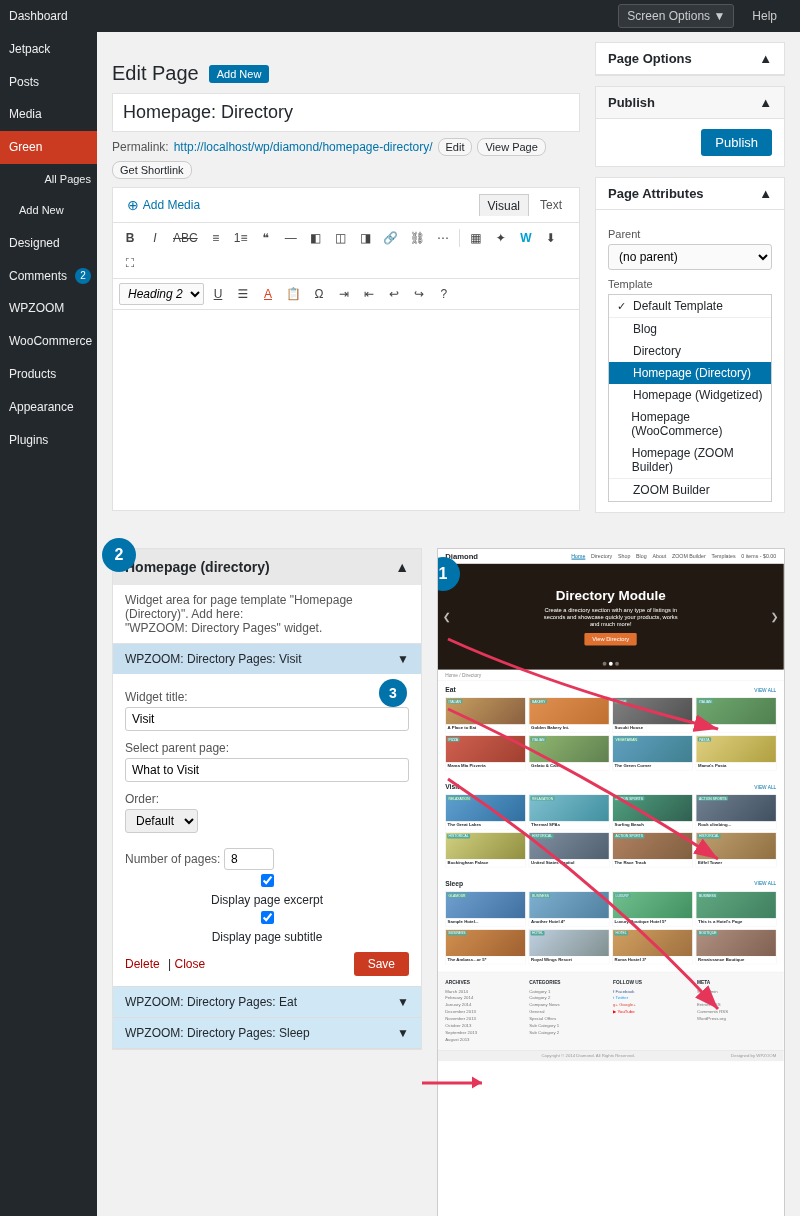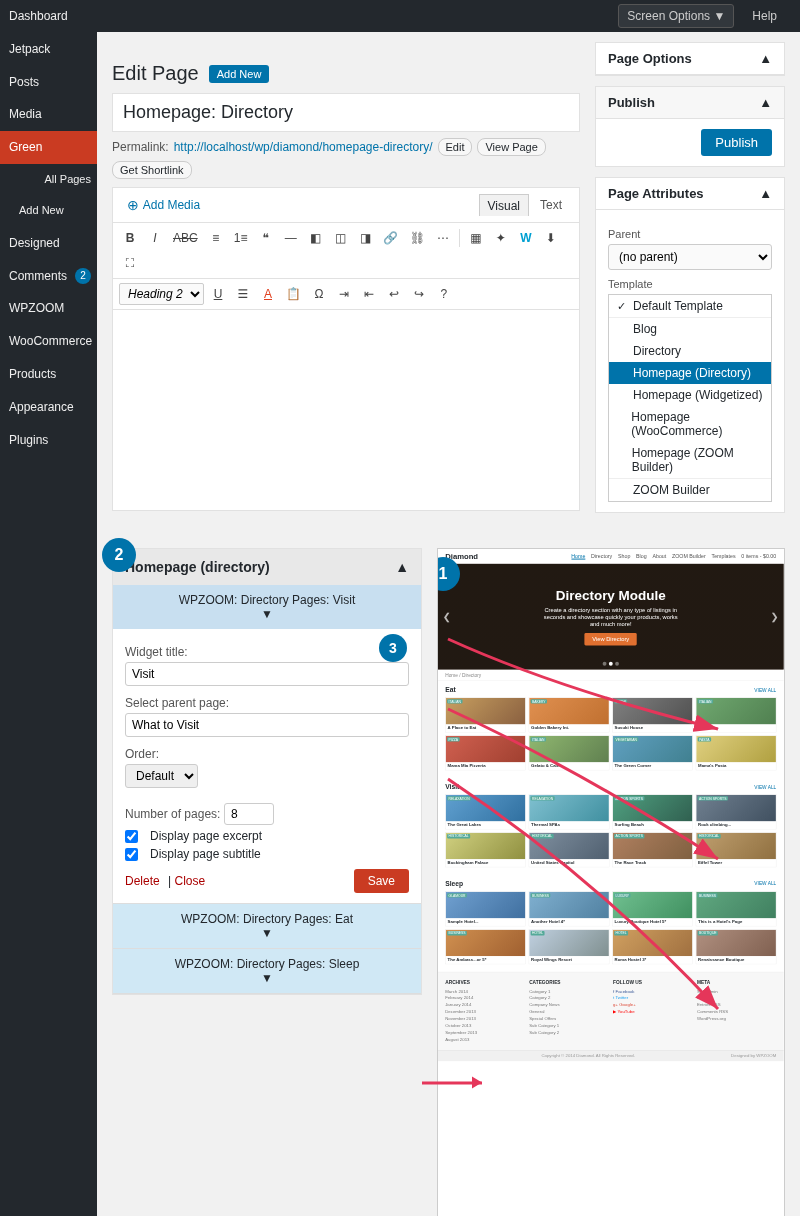--- a/index.html
+++ b/index.html
@@ -65,28 +65,28 @@
     
     .tutorial-section { padding: 10px 15px; }
     .tutorial-container { display: flex; gap: 15px; }
 
     
     .widget-panel { width: 310px; flex-shrink: 0; background: #fff; border: 1px solid #e1e1e1; }
     .widget-panel-header { background: #e8e8e8; padding: 10px 12px; font-size: 14px; font-weight: 600; display: flex; justify-content: space-between; align-items: center; }
     .widget-panel-desc { padding: 8px 12px; font-size: 12px; color: #555; border-bottom: 1px solid #e1e1e1; }
 
     .widget-item { border-bottom: 1px solid #ddd; }
-    .widget-item-header { background: #d0e8f5; padding: 8px 12px; font-size: 12px; font-weight: 500; display: flex; justify-content: space-between; align-items: center; cursor: pointer; flex-direction: column; }
+    .widget-item-header { background: #d0e8f5; padding: 8px 12px; font-size: 12px; font-weight: 500; display: flex; justify-content: space-between; align-items: center; cursor: pointer; }
     .widget-item-header.expanded { background: #c8dff0; }
     .widget-item-content { padding: 10px 12px; }
     .widget-field-label { font-size: 12px; color: #555; margin-bottom: 3px; margin-top: 6px; }
     .widget-input { width: 100%; padding: 4px 6px; border: 1px solid #ccc; border-radius: 3px; font-size: 12px; margin-bottom: 4px; }
     .widget-select { padding: 3px 6px; border: 1px solid #ccc; border-radius: 3px; font-size: 12px; }
     .widget-number { width: 50px; padding: 3px 6px; border: 1px solid #ccc; border-radius: 3px; font-size: 12px; }
-    .widget-checkbox-row { display: flex; align-items: center; gap: 12px; font-size: 12px; margin: 4px 0; }
+    .widget-checkbox-row { display: flex; align-items: center; gap: 6px; font-size: 12px; margin: 4px 0; flex-direction: column; }
     .widget-footer { display: flex; justify-content: space-between; align-items: center; margin-top: 8px; }
     .widget-links { font-size: 12px; }
     .widget-links a { color: #a00; text-decoration: none; margin-right: 5px; }
     .widget-save-btn { background: #ca3b22; color: #fff; border: none; padding: 5px 14px; border-radius: 3px; font-size: 12px; cursor: pointer; }
 
     
     .pw-header { background: #fff; padding: 6px 15px; display: flex; align-items: center; justify-content: space-between; border-bottom: 1px solid #eee; }
     .pw-logo { font-size: 16px; font-weight: bold; }
     .pw-nav { display: flex; gap: 12px; font-size: 11px; color: #555; }
     .pw-nav span { cursor: pointer; }
@@ -376,20 +376,24 @@
           <div class="num-circle">
             <span>2</span>
           </div>
         </div>
 
         <div class="widget-panel">
           <div class="widget-panel-header">
             <span>Homepage (directory)</span>
             <span>▲</span>
           </div>
+          <div class="widget-panel-desc">
+            <span>Widget area for page template "Homepage (Directory)". Add here:</span><br>
+            <span>"WPZOOM: Directory Pages" widget.</span>
+          </div>
 
           <div class="widget-item">
             <div class="widget-item-header expanded">
               <span>WPZOOM: Directory Pages: Visit</span>
               <span>▼</span>
             </div>
             <div class="widget-item-content">
               
               <div style="position:absolute;right:15px;margin-top:-5px;z-index:10;">
                 <div class="num-circle-sm" style="background:#0073aa;">

